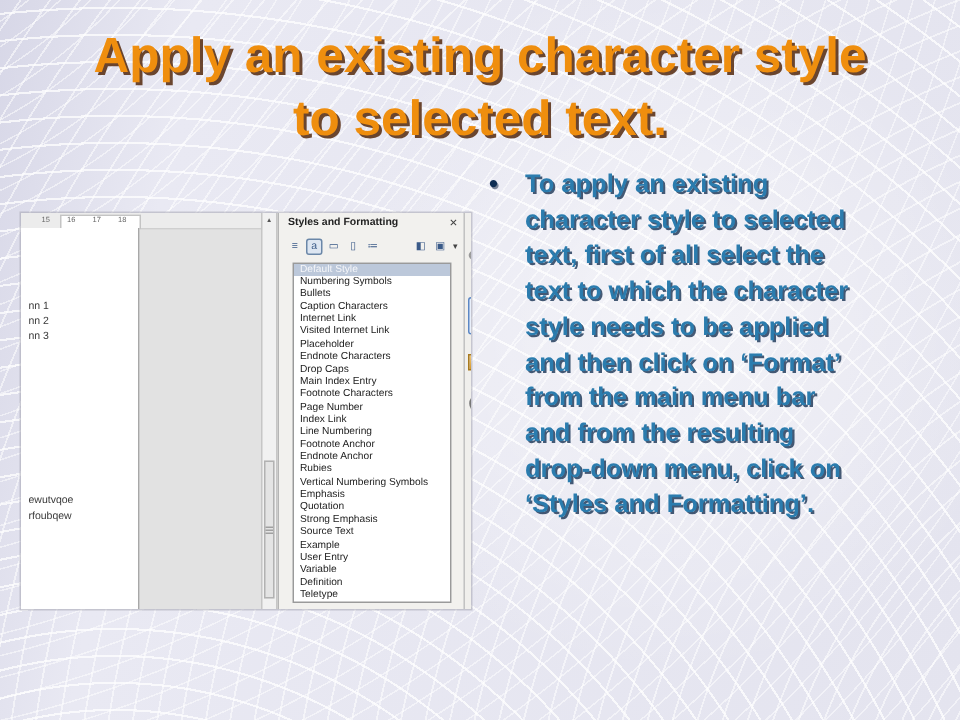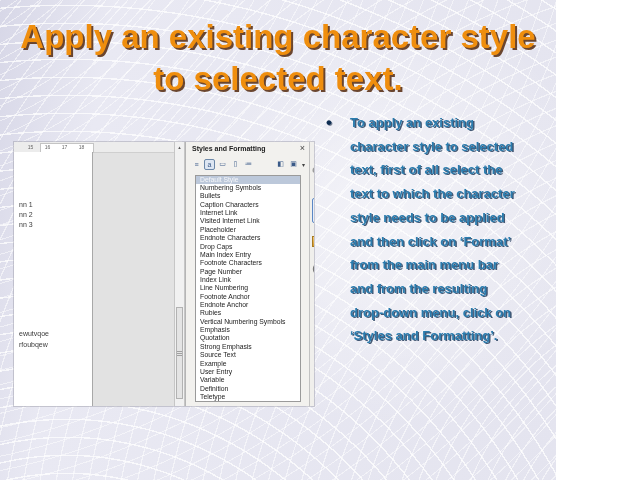--- a/index.html
+++ b/index.html
@@ -1,34 +1,34 @@
 <!DOCTYPE html>
 <html><head>
 <meta charset="utf-8">
 <style>
   html,body{margin:0;padding:0;}
   body{width:640px;height:480px;overflow:hidden;font-family:"Liberation Sans",sans-serif;}
-  .stage{position:relative;width:556px;height:480px;overflow:hidden;
+  .stage{position:relative;width:640px;height:480px;overflow:hidden;
     background-color:#e7e7f1;
     background-image:
       radial-gradient(circle at 70% 45%, rgba(255,255,255,0.55), rgba(255,255,255,0) 45%),
       repeating-radial-gradient(circle at 135% 125%, rgba(255,255,255,0.55) 0 1.2px, rgba(255,255,255,0) 1.2px 16px),
       repeating-radial-gradient(circle at -25% -45%, rgba(255,255,255,0.5) 0 1px, rgba(255,255,255,0) 1px 14px),
       repeating-radial-gradient(circle at 12% 155%, rgba(255,255,255,0.75) 0 1.4px, rgba(255,255,255,0) 1.4px 18px),
       linear-gradient(100deg,#d7d7e7 0%,#e9e9f3 18%,#e4e4ef 100%);
   }
   
   .slide-title{position:absolute;left:20px;right:20px;top:16px;text-align:center;
     font-size:33px;line-height:42px;font-weight:bold;color:#ef8e0e;white-space:pre-line;
     text-shadow:2px 2px 0 rgba(84,40,12,0.85);}
   
   .bullet-block{position:absolute;left:326px;top:111px;width:308px;display:flex;}
   .bullet-marker{width:24px;flex:0 0 24px;font-size:17px;line-height:23.7px;color:#0e2d52;font-weight:bold;
     text-shadow:1px 1px 0 rgba(10,30,60,0.5);}
-  .bullet-text{flex:1;font-size:13px;line-height:23.7px;font-weight:bold;color:#2b7cae;
+  .bullet-text{flex:1;font-size:17px;line-height:23.7px;font-weight:bold;color:#2b7cae;
     white-space:pre-line;text-shadow:1.4px 1.4px 0 rgba(9,38,72,0.75);}
   
   .shot{position:absolute;left:14px;top:142px;width:300px;height:264px;background:#e2e2e2;
     outline:1px solid rgba(150,150,165,0.45);overflow:hidden;font-family:"Liberation Sans",sans-serif;}
   .ruler{position:absolute;left:0;top:0;width:160px;height:10px;background:#ececec;border-bottom:1px solid #cfcfcf;}
   .ruler-active{position:absolute;left:26px;top:1px;width:52px;height:8px;background:#fff;border:1px solid #c4c4c4;}
   .ruler-nums{position:absolute;left:8px;top:0;display:flex;font-size:5px;line-height:10px;color:#666;}
   .ruler-num{width:17px;text-align:center;}
   .doc-page{position:absolute;left:0;top:10px;width:78px;height:254px;background:#fff;border-right:1px solid #a8a8a8;}
   .doc-lines-top{position:absolute;left:5px;top:48px;font-size:7px;line-height:10px;color:#3a3a3a;}

